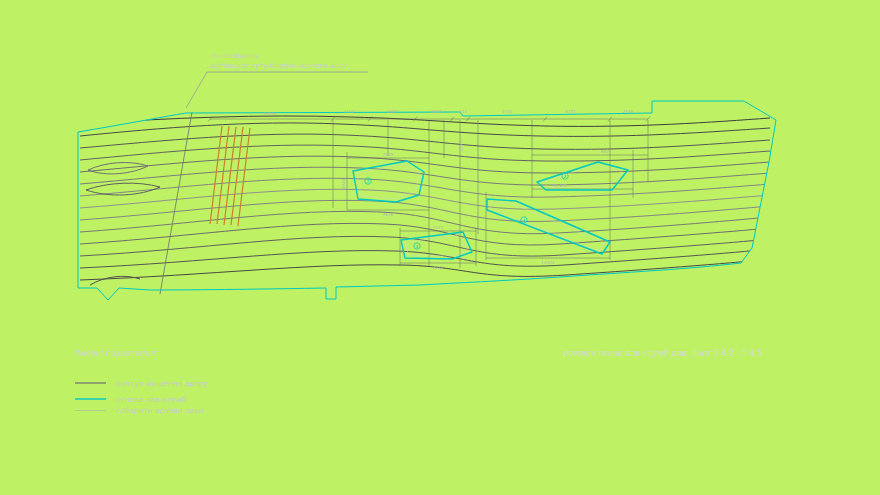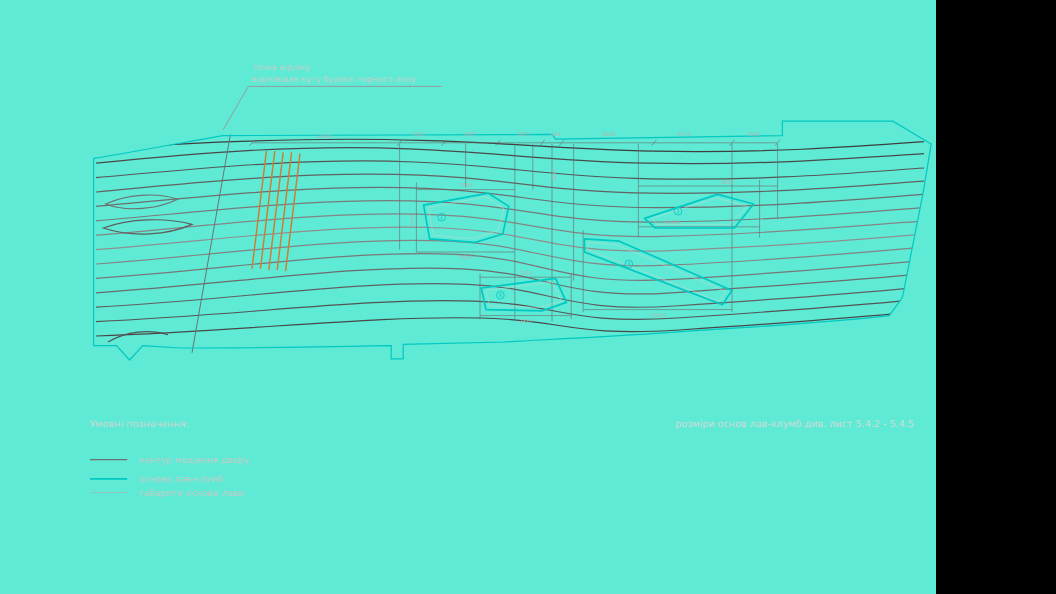--- a/index.html
+++ b/index.html
@@ -1,17 +1,17 @@
 <!DOCTYPE html>
 <html><head>
 <meta charset="utf-8">
 <style>
   html,body{margin:0;padding:0;background:#000;}
-  .stage{position:relative;width:780px;height:495px;background:#5eead4;overflow:hidden;
-         font-family:"DejaVu Sans", sans-serif;}
+  .stage{position:relative;width:880px;height:495px;background:#bef264;overflow:hidden;
+         font-family:"DejaVu Sans", sans-serif;font-style:italic;}
   svg{display:block;}
   text{font-family:"DejaVu Sans", sans-serif;}
   .ann-text{fill:#c9cec9;font-size:7px;}
   .note-text{fill:#d6d9d6;font-size:8px;}
   .legend-title{fill:#d2d5d2;font-size:8px;}
   .legend-label{fill:#c6cac6;font-size:7.5px;}
   .dim-text{fill:#b3b3b3;font-size:4.2px;text-anchor:middle;}
   .shape-num{fill:#00c8c3;font-size:4.2px;text-anchor:middle;}
 </style>
 </head>

